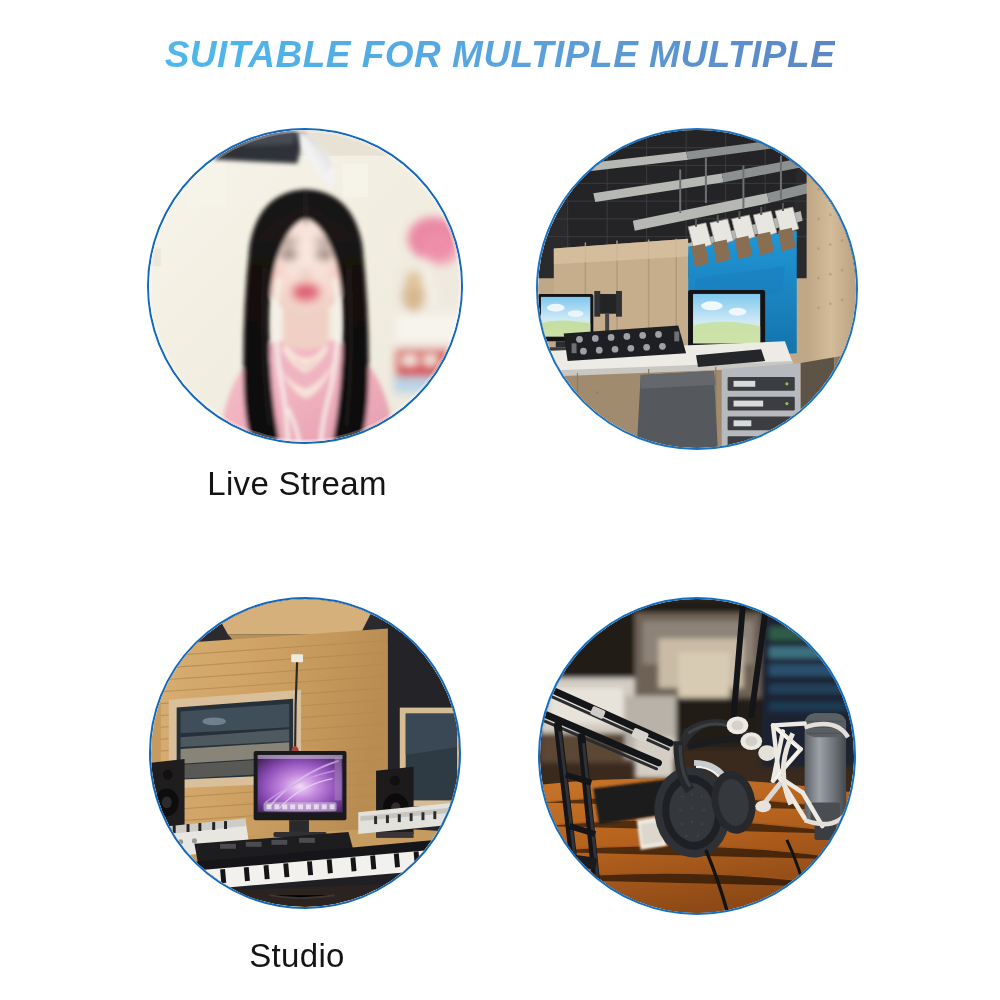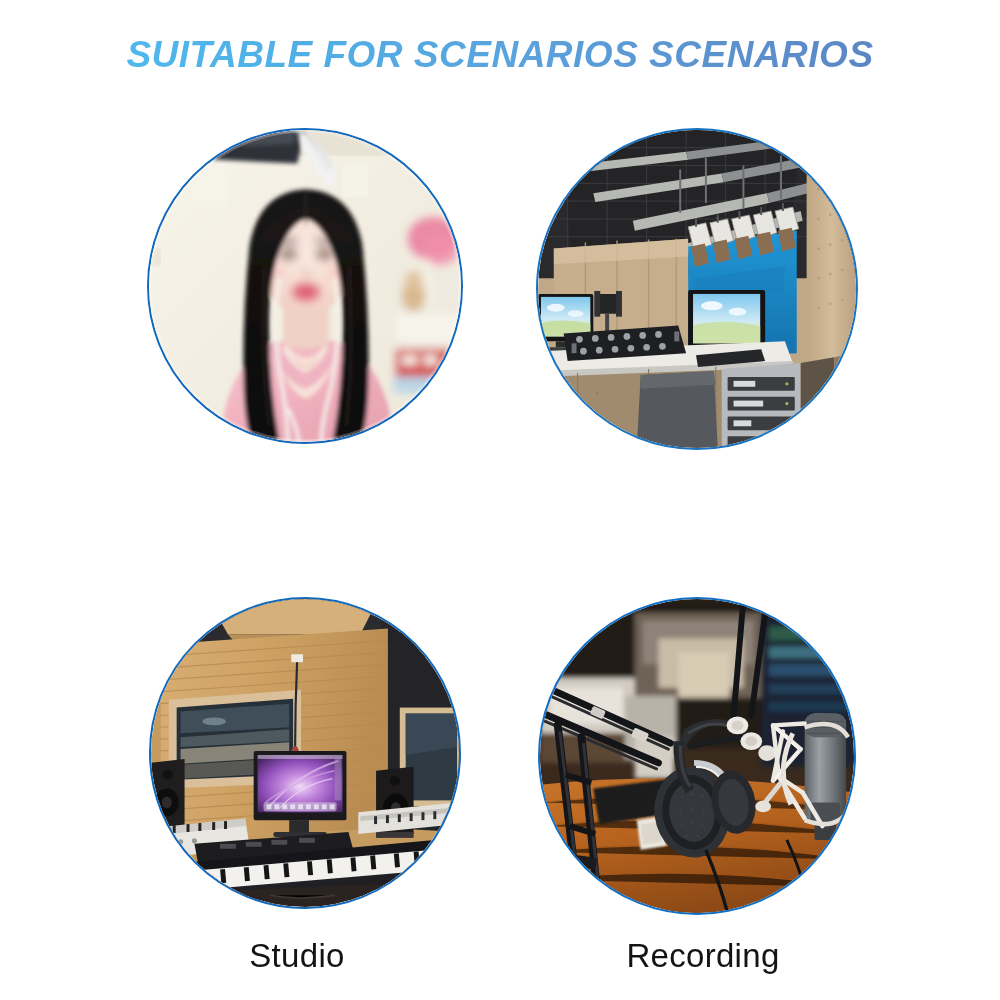--- a/index.html
+++ b/index.html
@@ -92,21 +92,21 @@
   }
   .label-r1 { top: 345px; }
   .label-r2 { top: 348px; }
   .label-shift-left  { transform: translateX(-8px); }
   .label-shift-right { transform: translateX(6px); }
 </style>
 </head>
 <body>
 
 <div class="page-header">
-  <div class="page-title">SUITABLE FOR SCENARIOS SCENARIOS</div>
+  <div class="page-title">SUITABLE FOR MULTIPLE MULTIPLE</div>
 </div>
 
 <div class="scenario-grid">
 
   <div class="scenario-card card-r1 card-c1">
     <div class="circle-frame">
       <svg class="scene-svg" viewBox="0 0 316 316">
         <defs>
           <clipPath id="clipA">
               <circle cx="158" cy="158" r="158"></circle>
@@ -208,20 +208,21 @@
 
             <path d="M132 150 Q124 206 136 266 Q140 296 141 316" stroke="#F6F3EE" stroke-width="3.4" fill="none"></path>
             <path d="M188 150 Q196 206 184 262 Q176 292 174 316" stroke="#F6F3EE" stroke-width="3.4" fill="none"></path>
             <path d="M141 282 Q150 302 152 316" stroke="#F6F3EE" stroke-width="3.2" fill="none"></path>
           </g>
 
           <circle cx="158" cy="158" r="158" fill="none" stroke="#ffffff" stroke-width="5" opacity="0.25"></circle>
         </g>
       </svg>
     </div>
+    <div class="card-label label-r1 label-shift-left">Live Stream</div>
   </div>
 
   <div class="scenario-card card-r1 card-c2">
     <div class="circle-frame frame-b">
       <svg class="scene-svg" viewBox="0 0 322 322">
         <defs>
           <clipPath id="clipB">
               <circle cx="161" cy="161" r="161"></circle>
             </clipPath>
           <linearGradient id="panelB" x1="0" y1="0" x2="1" y2="0">
@@ -800,16 +801,15 @@
             <path d="M268 224 Q300 236 314 212" stroke="#E3DFD8" stroke-width="4.5" fill="none"></path>
 
             <path d="M244 186 L228 206" stroke="#DCD8D1" stroke-width="5"></path>
             <ellipse cx="226" cy="210" rx="8" ry="6" fill="#E6E2DB"></ellipse>
           </g>
 
           <path d="M250 244 Q268 282 272 318" stroke="#121315" stroke-width="3" fill="none"></path>
         </g>
       </svg>
     </div>
-    <div class="card-label label-r2 label-shift-right">Recording</div>
   </div>
 
 </div>
 
 </body></html>

